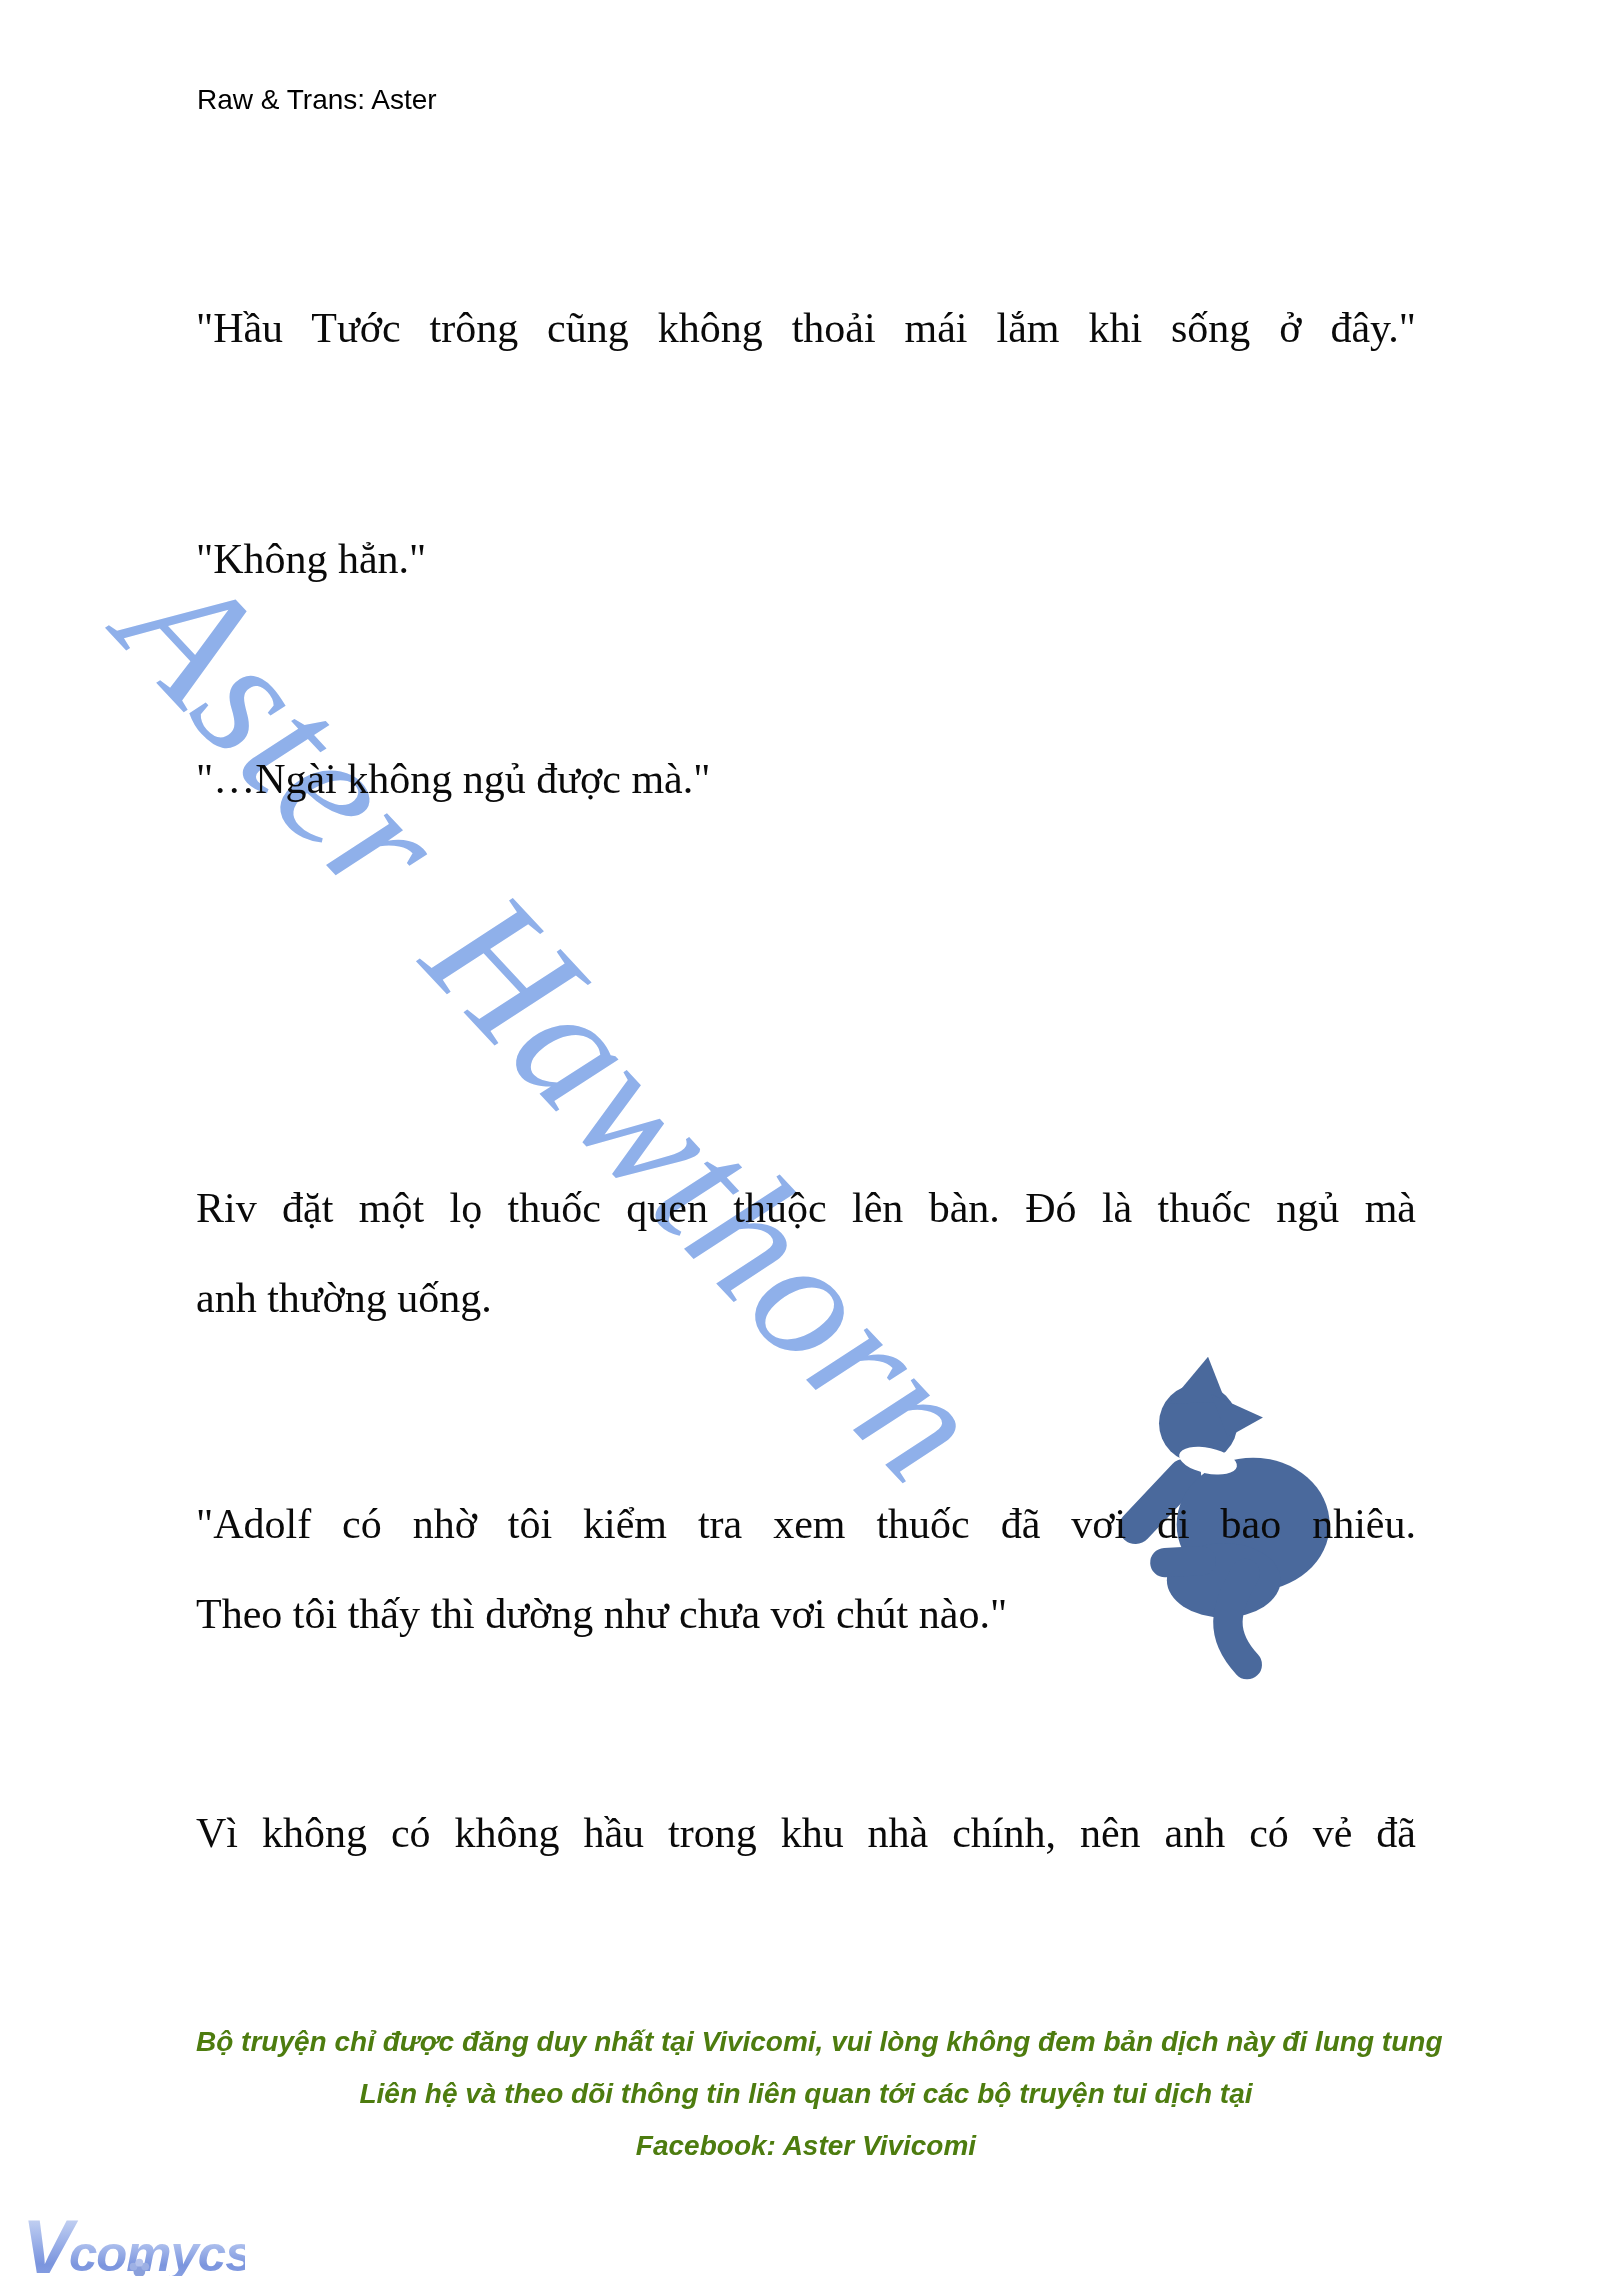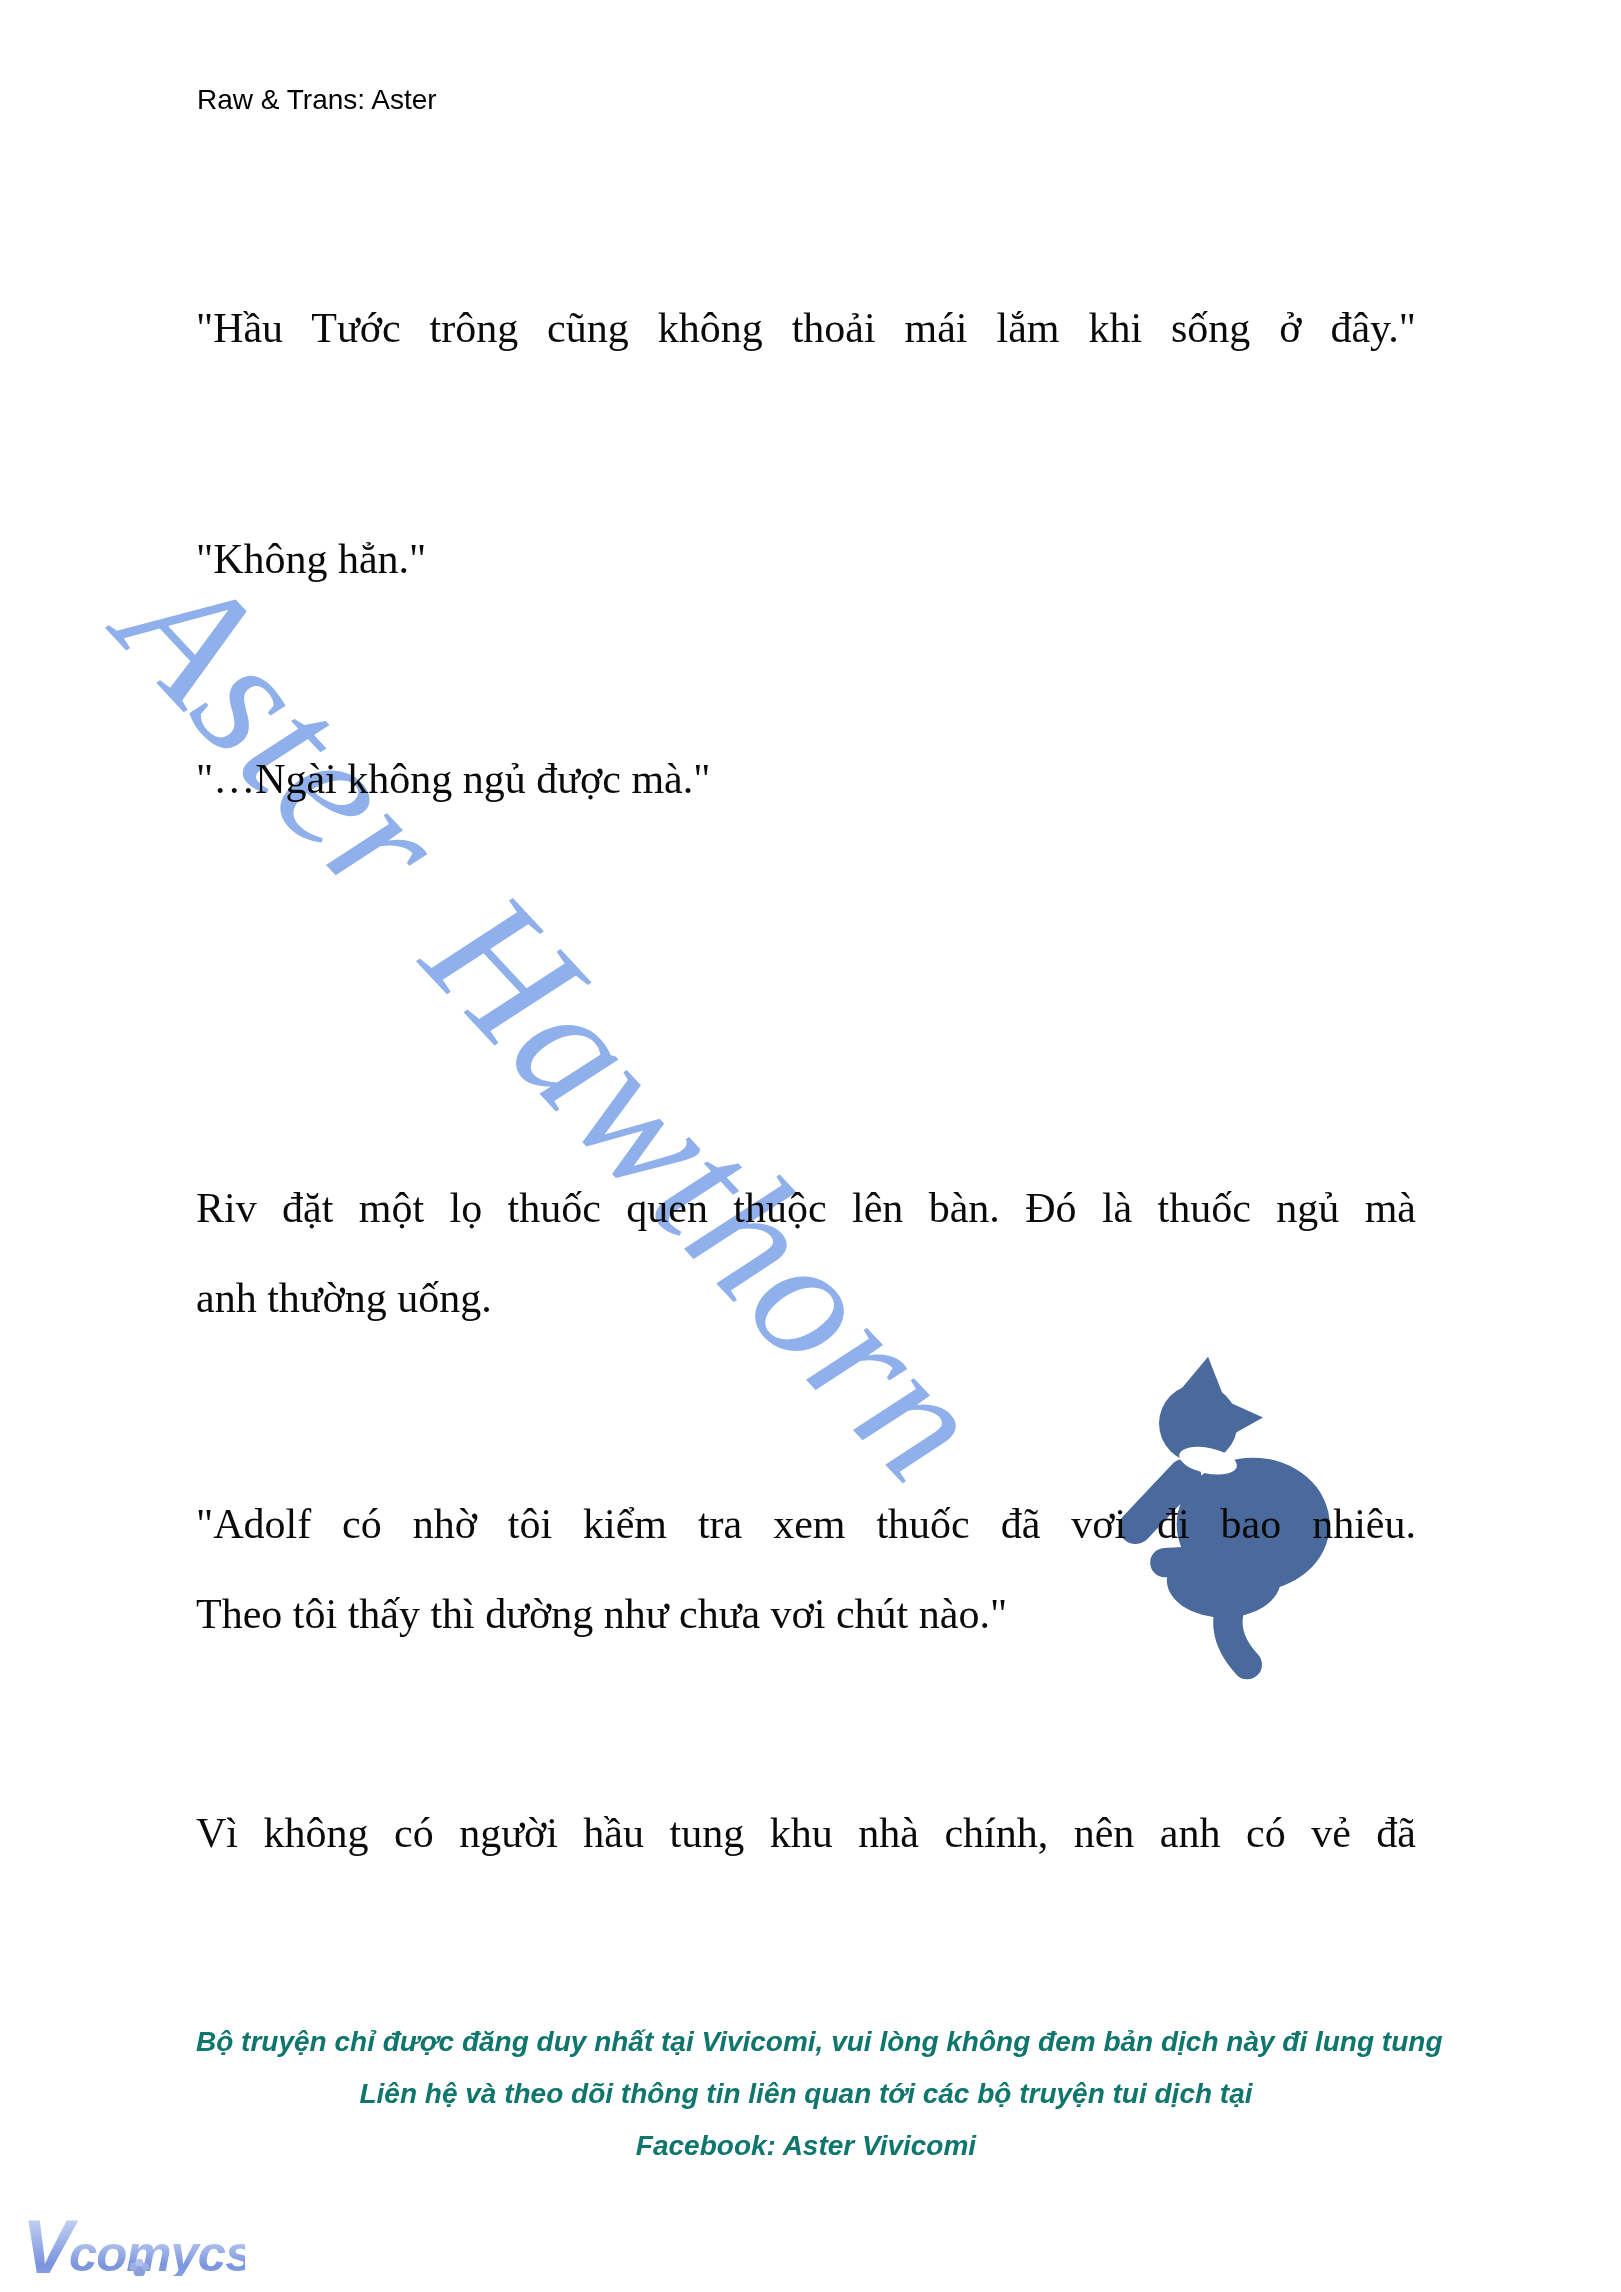--- a/index.html
+++ b/index.html
@@ -43,21 +43,21 @@
   .para .j{text-align:justify;text-align-last:justify;}
   .p0{top:283px}.p1{top:514px}.p2{top:734px}.p3{top:955px}
   .p4{top:1163px}.p5{top:1479px}.p6{top:1788px}
   
   .footer{
     position:absolute;left:196px;top:2016px;width:1220px;
     text-align:center;
     font-family:"Liberation Sans", sans-serif;
     font-weight:bold;font-style:italic;
     font-size:28px;line-height:52px;
-    color:#0f766e;z-index:2;
+    color:#4d7c0f;z-index:2;
   }
   .footer div{white-space:nowrap;}
   
   .logo{
     position:absolute;left:19.6px;top:2201px;
     width:225px;height:90px;z-index:3;
   }
 </style>
 </head>
 <body>
@@ -99,21 +99,21 @@
     <div class="j">Riv đặt một lọ thuốc quen thuộc lên bàn. Đó là thuốc ngủ mà</div>
     <div>anh thường uống.</div>
   </div>
 
   <div class="para p5">
     <div class="j">"Adolf có nhờ tôi kiểm tra xem thuốc đã vơi đi bao nhiêu.</div>
     <div>Theo tôi thấy thì dường như chưa vơi chút nào."</div>
   </div>
 
   <div class="para p6">
-    <div class="j">Vì không có người hầu tung khu nhà chính, nên anh có vẻ đã</div>
+    <div class="j">Vì không có không hầu trong khu nhà chính, nên anh có vẻ đã</div>
   </div>
 
   <div class="footer">
     <div>Bộ truyện chỉ được đăng duy nhất tại Vivicomi, vui lòng không đem bản dịch này đi lung tung</div>
     <div>Liên hệ và theo dõi thông tin liên quan tới các bộ truyện tui dịch tại</div>
     <div>Facebook: Aster Vivicomi</div>
   </div>
 
   <svg class="logo" viewBox="0 0 230 92" xmlns="http://www.w3.org/2000/svg" aria-hidden="true">
     <defs>

